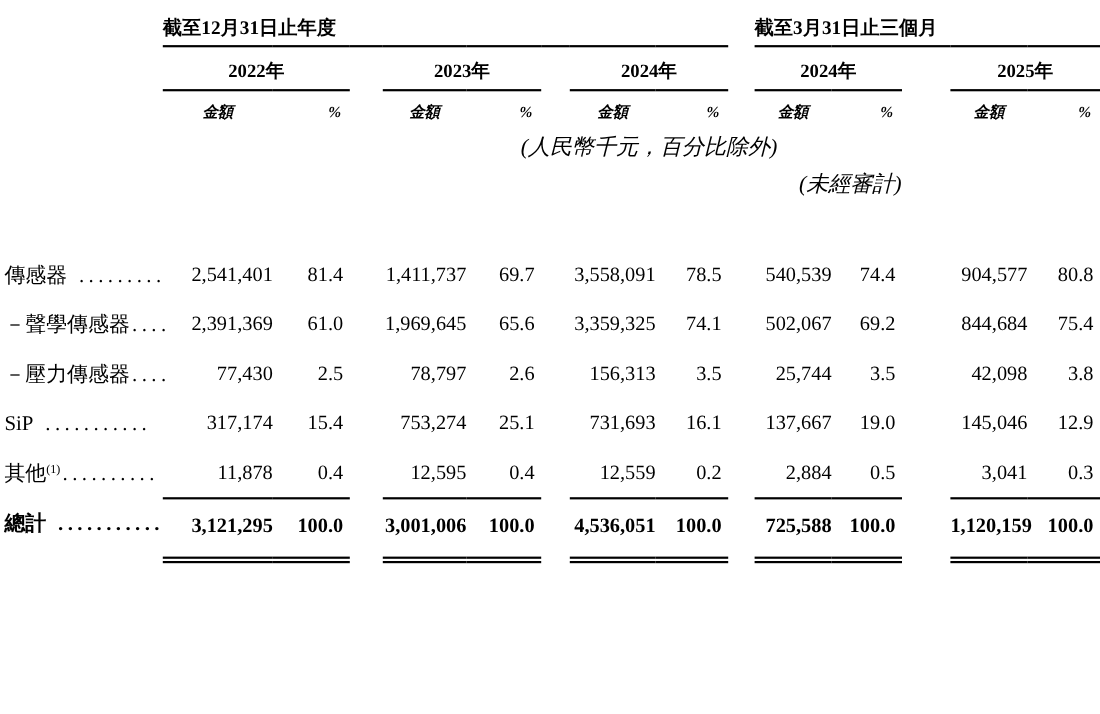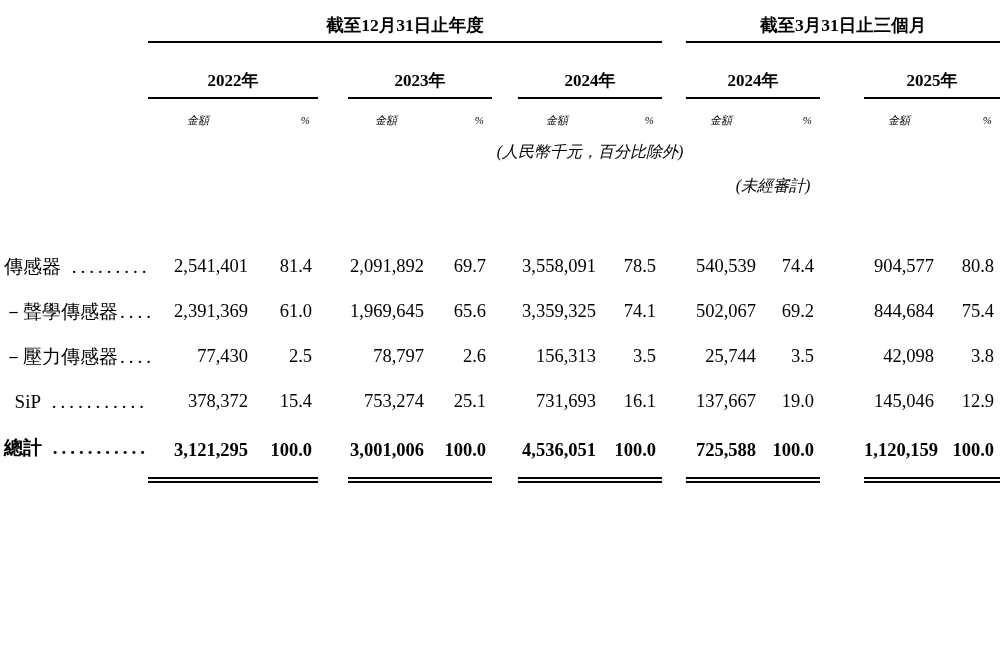--- a/index.html
+++ b/index.html
@@ -1,36 +1,36 @@
 <!DOCTYPE html>
 <html><head>
 <meta charset="utf-8">
 <style>
   html,body{margin:0;padding:0;background:#ffffff;}
   body{width:1000px;height:649px;overflow:hidden;color:#000;
        font-family:"Liberation Serif","DejaVu Serif",serif;}
   table{border-collapse:collapse;table-layout:fixed;width:1000px;margin-top:2px;}
   td{padding:0;font-size:19px;line-height:1;vertical-align:middle;overflow:visible;}
-  .lbl{text-align:right;white-space:nowrap;padding-left:4px;}
+  .lbl{text-align:left;white-space:nowrap;padding-left:4px;}
   .num,.pct{text-align:right;white-space:nowrap;font-size:18.5px;}
   .pct{padding-right:6px;}
   .sp{border:none;}
-  tr.section td.sec{font-weight:bold;font-size:17.5px;text-align:center;vertical-align:bottom;
+  tr.section td.sec{font-weight:bold;font-size:17.5px;vertical-align:bottom;
        border-bottom:2px solid #000;padding-bottom:7px;white-space:nowrap;}
   tr.section{height:40px;}
-  tr.years{height:56px;font-family:Liberation Serif, serif;}
+  tr.years{height:40px;font-family:Liberation Serif, serif;}
   tr.years td.yr{font-weight:bold;font-size:17px;text-align:center;vertical-align:bottom;
        border-bottom:2px solid #000;padding-bottom:8px;}
   tr.heads{height:32px;}
-  tr.heads td{font-style:italic;font-size:11px;vertical-align:bottom;padding-bottom:4px;}
+  tr.heads td{font-style:italic;font-size:14px;vertical-align:bottom;padding-bottom:4px;font-weight:bold;}
   tr.heads td.amt{text-align:center;}
   tr.heads td.pc{text-align:right;padding-right:8px;}
   tr.noterow{height:36px;}
   tr.noterow2{height:34px;}
-  .note{font-style:italic;font-size:16px;white-space:nowrap;}
+  .note{font-style:italic;font-size:20px;white-space:nowrap;}
   td.ovl{position:relative;}
   td.ovl .note{position:absolute;bottom:6px;left:50%;transform:translateX(-50%);}
   td.ovl .note.shift{left:calc(50% + 20px);}
   tr.gap{height:44px;}
   tr.data{height:45px;}
   tr.ruled td.num,tr.ruled td.pct{border-bottom:2px solid #000;}
   tr.total{height:56px;margin-left:20px;}
   tr.total td{font-weight:bold;}
   tr.total td.num,tr.total td.pct{border-bottom:6px double #000;padding-bottom:1px;}
   tr.total td.lbl{padding-bottom:9px;}
@@ -117,21 +117,21 @@
 
   <tr class="gap">
         <td colspan="15" class="sp"></td>
       </tr>
 
   <tr class="data">
     <td class="lbl"><span>傳感器</span><span class="fnsup"></span><span class="ldr"> .........</span></td>
     <td class="num">2,541,401</td>
     <td class="pct">81.4</td>
     <td class="sp"></td>
-    <td class="num">2,091,892</td>
+    <td class="num">1,411,737</td>
     <td class="pct">69.7</td>
     <td class="sp"></td>
     <td class="num">3,558,091</td>
     <td class="pct">78.5</td>
     <td class="sp"></td>
     <td class="num">540,539</td>
     <td class="pct">74.4</td>
     <td class="sp"></td>
     <td class="num">904,577</td>
     <td class="pct">80.8</td>
@@ -170,37 +170,54 @@
     <td class="pct">3.5</td>
     <td class="sp"></td>
     <td class="num">42,098</td>
     <td class="pct">3.8</td>
   </tr>
 
 
 
   <tr class="data">
     <td class="lbl"><span>SiP</span><span class="fnsup"></span><span class="ldr"> ...........</span></td>
-    <td class="num">378,372</td>
+    <td class="num">317,174</td>
     <td class="pct">15.4</td>
     <td class="sp"></td>
     <td class="num">753,274</td>
     <td class="pct">25.1</td>
     <td class="sp"></td>
     <td class="num">731,693</td>
     <td class="pct">16.1</td>
     <td class="sp"></td>
     <td class="num">137,667</td>
     <td class="pct">19.0</td>
     <td class="sp"></td>
     <td class="num">145,046</td>
     <td class="pct">12.9</td>
   </tr>
 
 
+  <tr class="data ruled">
+    <td class="lbl"><span>其他</span><span class="fnsup">(1)</span><span class="ldr">..........</span></td>
+    <td class="num">11,878</td>
+    <td class="pct">0.4</td>
+    <td class="sp"></td>
+    <td class="num">12,595</td>
+    <td class="pct">0.4</td>
+    <td class="sp"></td>
+    <td class="num">12,559</td>
+    <td class="pct">0.2</td>
+    <td class="sp"></td>
+    <td class="num">2,884</td>
+    <td class="pct">0.5</td>
+    <td class="sp"></td>
+    <td class="num">3,041</td>
+    <td class="pct">0.3</td>
+  </tr>
 
   <tr class="total">
     <td class="lbl"><span>總計</span><span class="fnsup"></span><span class="ldr"> ...........</span></td>
     <td class="num">3,121,295</td>
     <td class="pct">100.0</td>
     <td class="sp"></td>
     <td class="num">3,001,006</td>
     <td class="pct">100.0</td>
     <td class="sp"></td>
     <td class="num">4,536,051</td>

